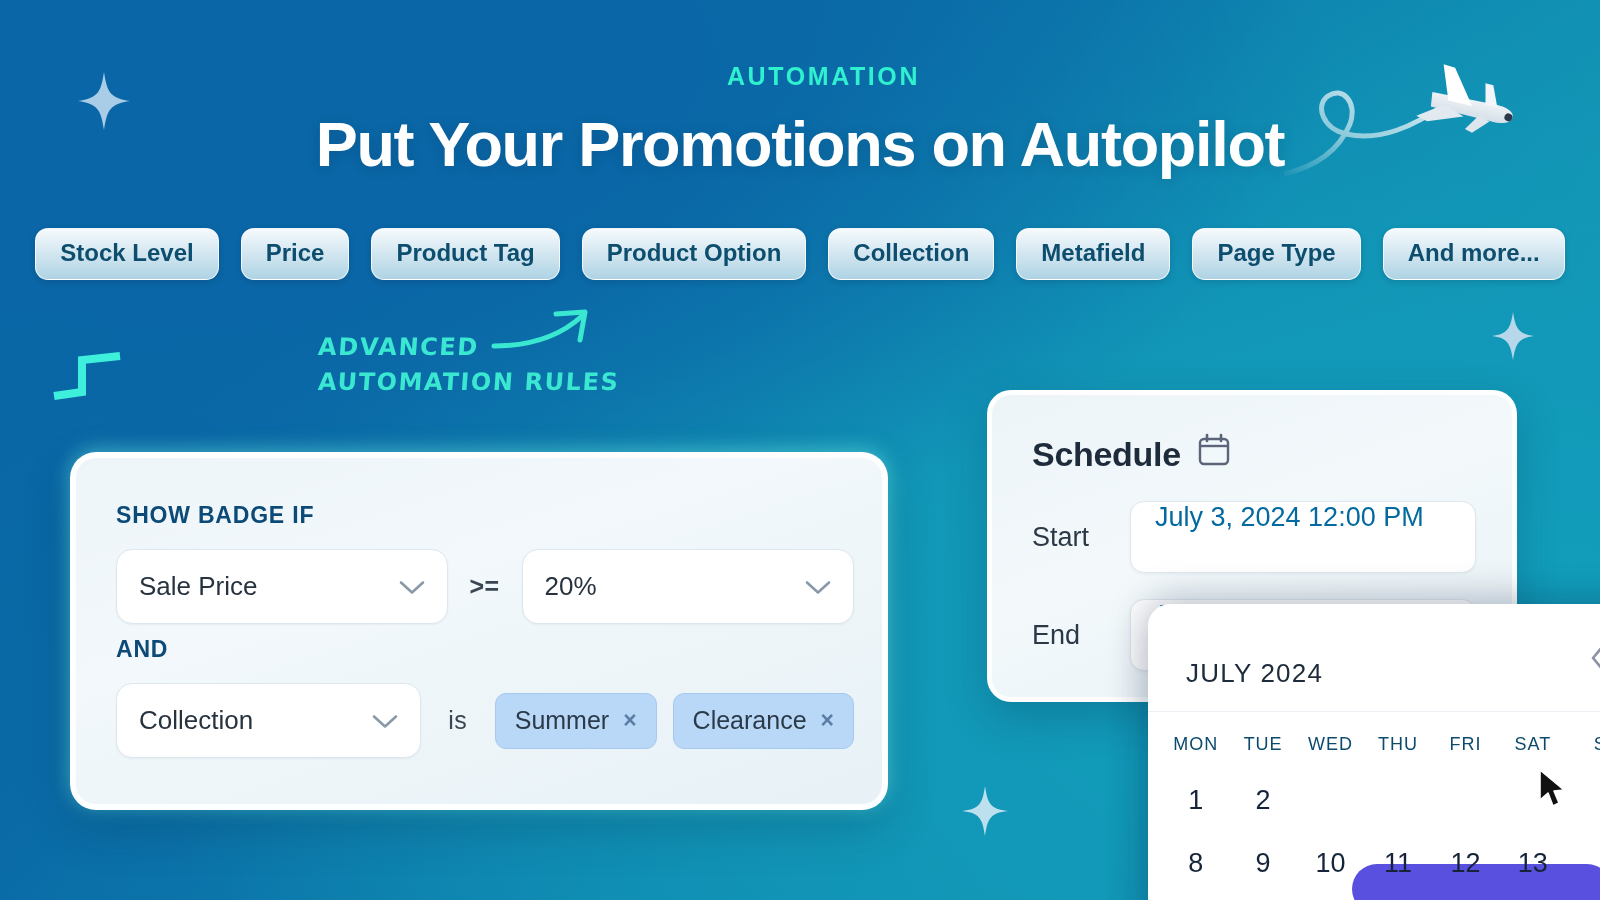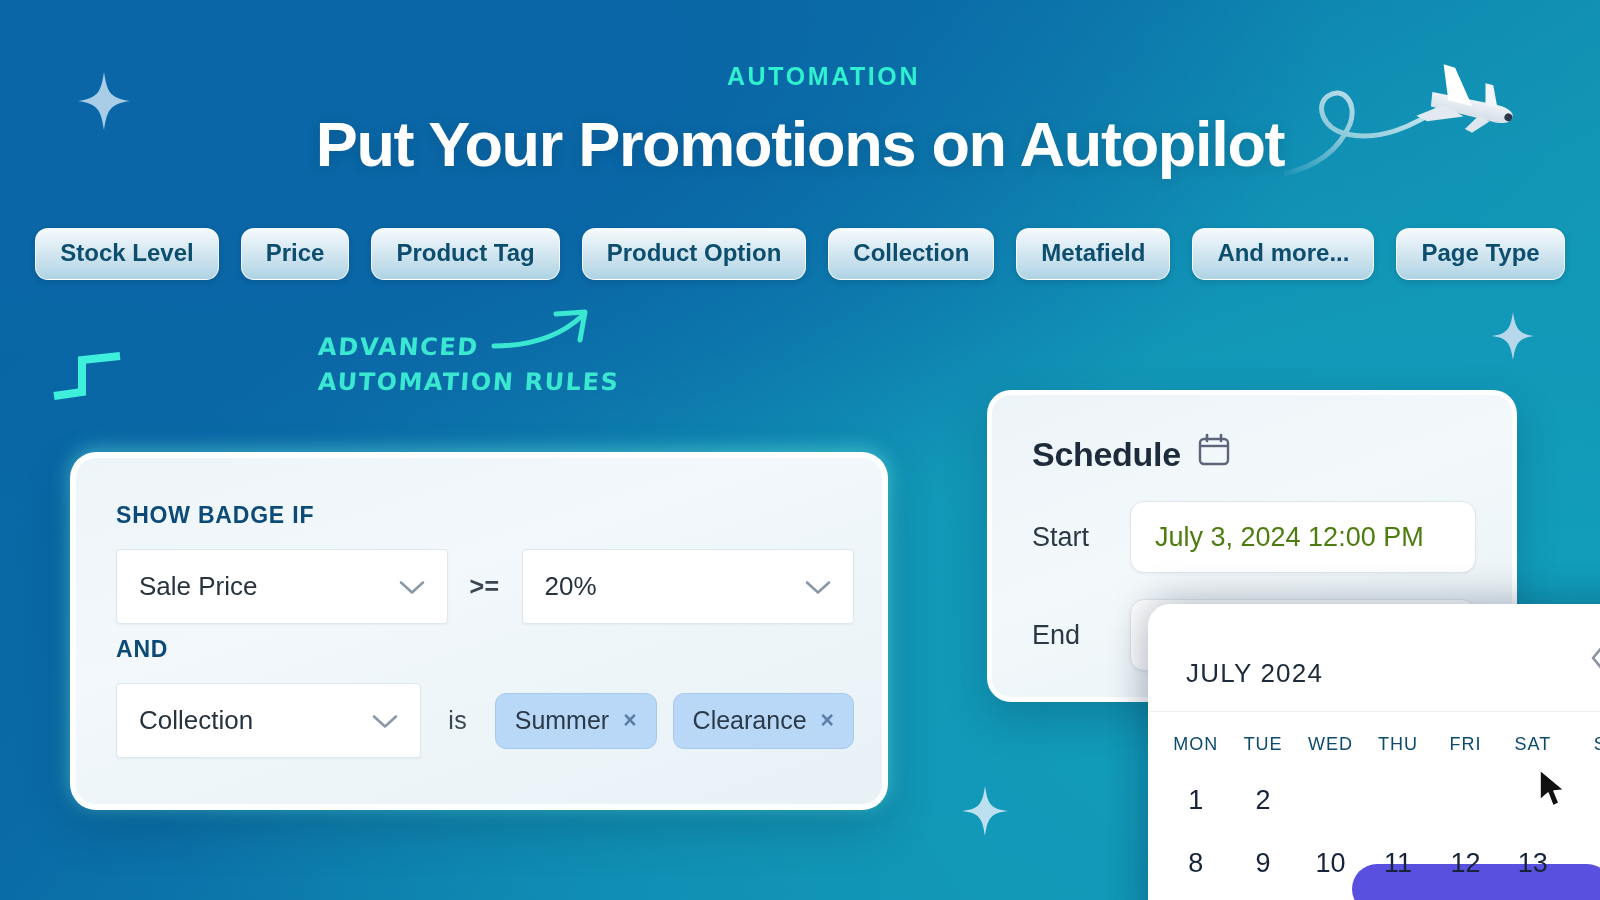--- a/index.html
+++ b/index.html
@@ -67,21 +67,21 @@
     box-shadow:0 -3px 20px rgba(120,255,240,.45), 0 18px 48px rgba(0,30,60,.22);
   }
   .rule-inner { padding:44px 28px 0 40px; }
   .rule-label {
     color:#0c4a77; font-size:23px; font-weight:bold; letter-spacing:.8px;
   }
   .rule-row { display:flex; align-items:center; gap:18px; margin-top:20px; }
 
   .select {
     position:relative;
-    height:75px; border-radius:4px;
+    height:75px; border-radius:16px;
     background:#ffffff; border:1px solid #dde7ee;
     display:flex; align-items:center;
     padding:0 22px;
     font-size:26px; color:#27333f;
     box-shadow:0 1px 2px rgba(0,30,60,.05);
   }
   .select.w-field { width:333px; }
   .select.w-value { width:334px; }
   .chev {
     position:absolute; right:22px; top:50%; transform:translateY(-50%);
@@ -114,22 +114,22 @@
   }
   .sched-title {
     display:flex; align-items:center; gap:16px;
     font-size:34px; color:#1d2b3a; font-weight:bold; letter-spacing:-.3px;
   }
   .sched-row { display:flex; align-items:center; gap:26px; margin-top:26px; }
   .sched-lbl { font-size:27px; color:#2b3947; min-width:72px; }
   .sched-input {
     flex:1; height:72px; border-radius:14px;
     background:#ffffff; border:1px solid #dfe8ee;
-    display:flex; align-items:center; padding:0 24px;
-    font-size:27px; color:#4d7c0f;
+    display:flex; align-items:flex-start; padding:0 24px;
+    font-size:27px; color:#0369a1;
     box-shadow:0 1px 3px rgba(0,30,60,.06);
     overflow:hidden; white-space:nowrap;
   }
 
   
   .cal {
     position:absolute; left:1148px; top:604px; width:500px; height:330px;
     background:#ffffff;
     border-radius:22px 22px 0 0;
     box-shadow:0 -4px 40px rgba(0,25,60,.22), 0 10px 40px rgba(0,25,60,.18);
@@ -217,22 +217,22 @@
 <div class="eyebrow">AUTOMATION</div>
 <div class="headline">Put Your Promotions on Autopilot</div>
 
 <div class="pills">
   <div class="pill">Stock Level</div>
   <div class="pill">Price</div>
   <div class="pill">Product Tag</div>
   <div class="pill">Product Option</div>
   <div class="pill">Collection</div>
   <div class="pill">Metafield</div>
+  <div class="pill">Page Type</div>
   <div class="pill">And more...</div>
-  <div class="pill">Page Type</div>
 </div>
 
 <div class="handwrite">
   <div>ADVANCED</div>
   <div>AUTOMATION RULES</div>
 </div>
 <div class="hw-arrow">
   <svg width="110" height="56" viewBox="0 0 110 56">
     <path d="M4 40 C36 40 68 32 92 10" stroke="#3ae8d2" stroke-width="5" fill="none" stroke-linecap="round"></path>
     <path d="M66 8 L95 6 L90 34" stroke="#3ae8d2" stroke-width="5" fill="none" stroke-linecap="round" stroke-linejoin="round"></path>

